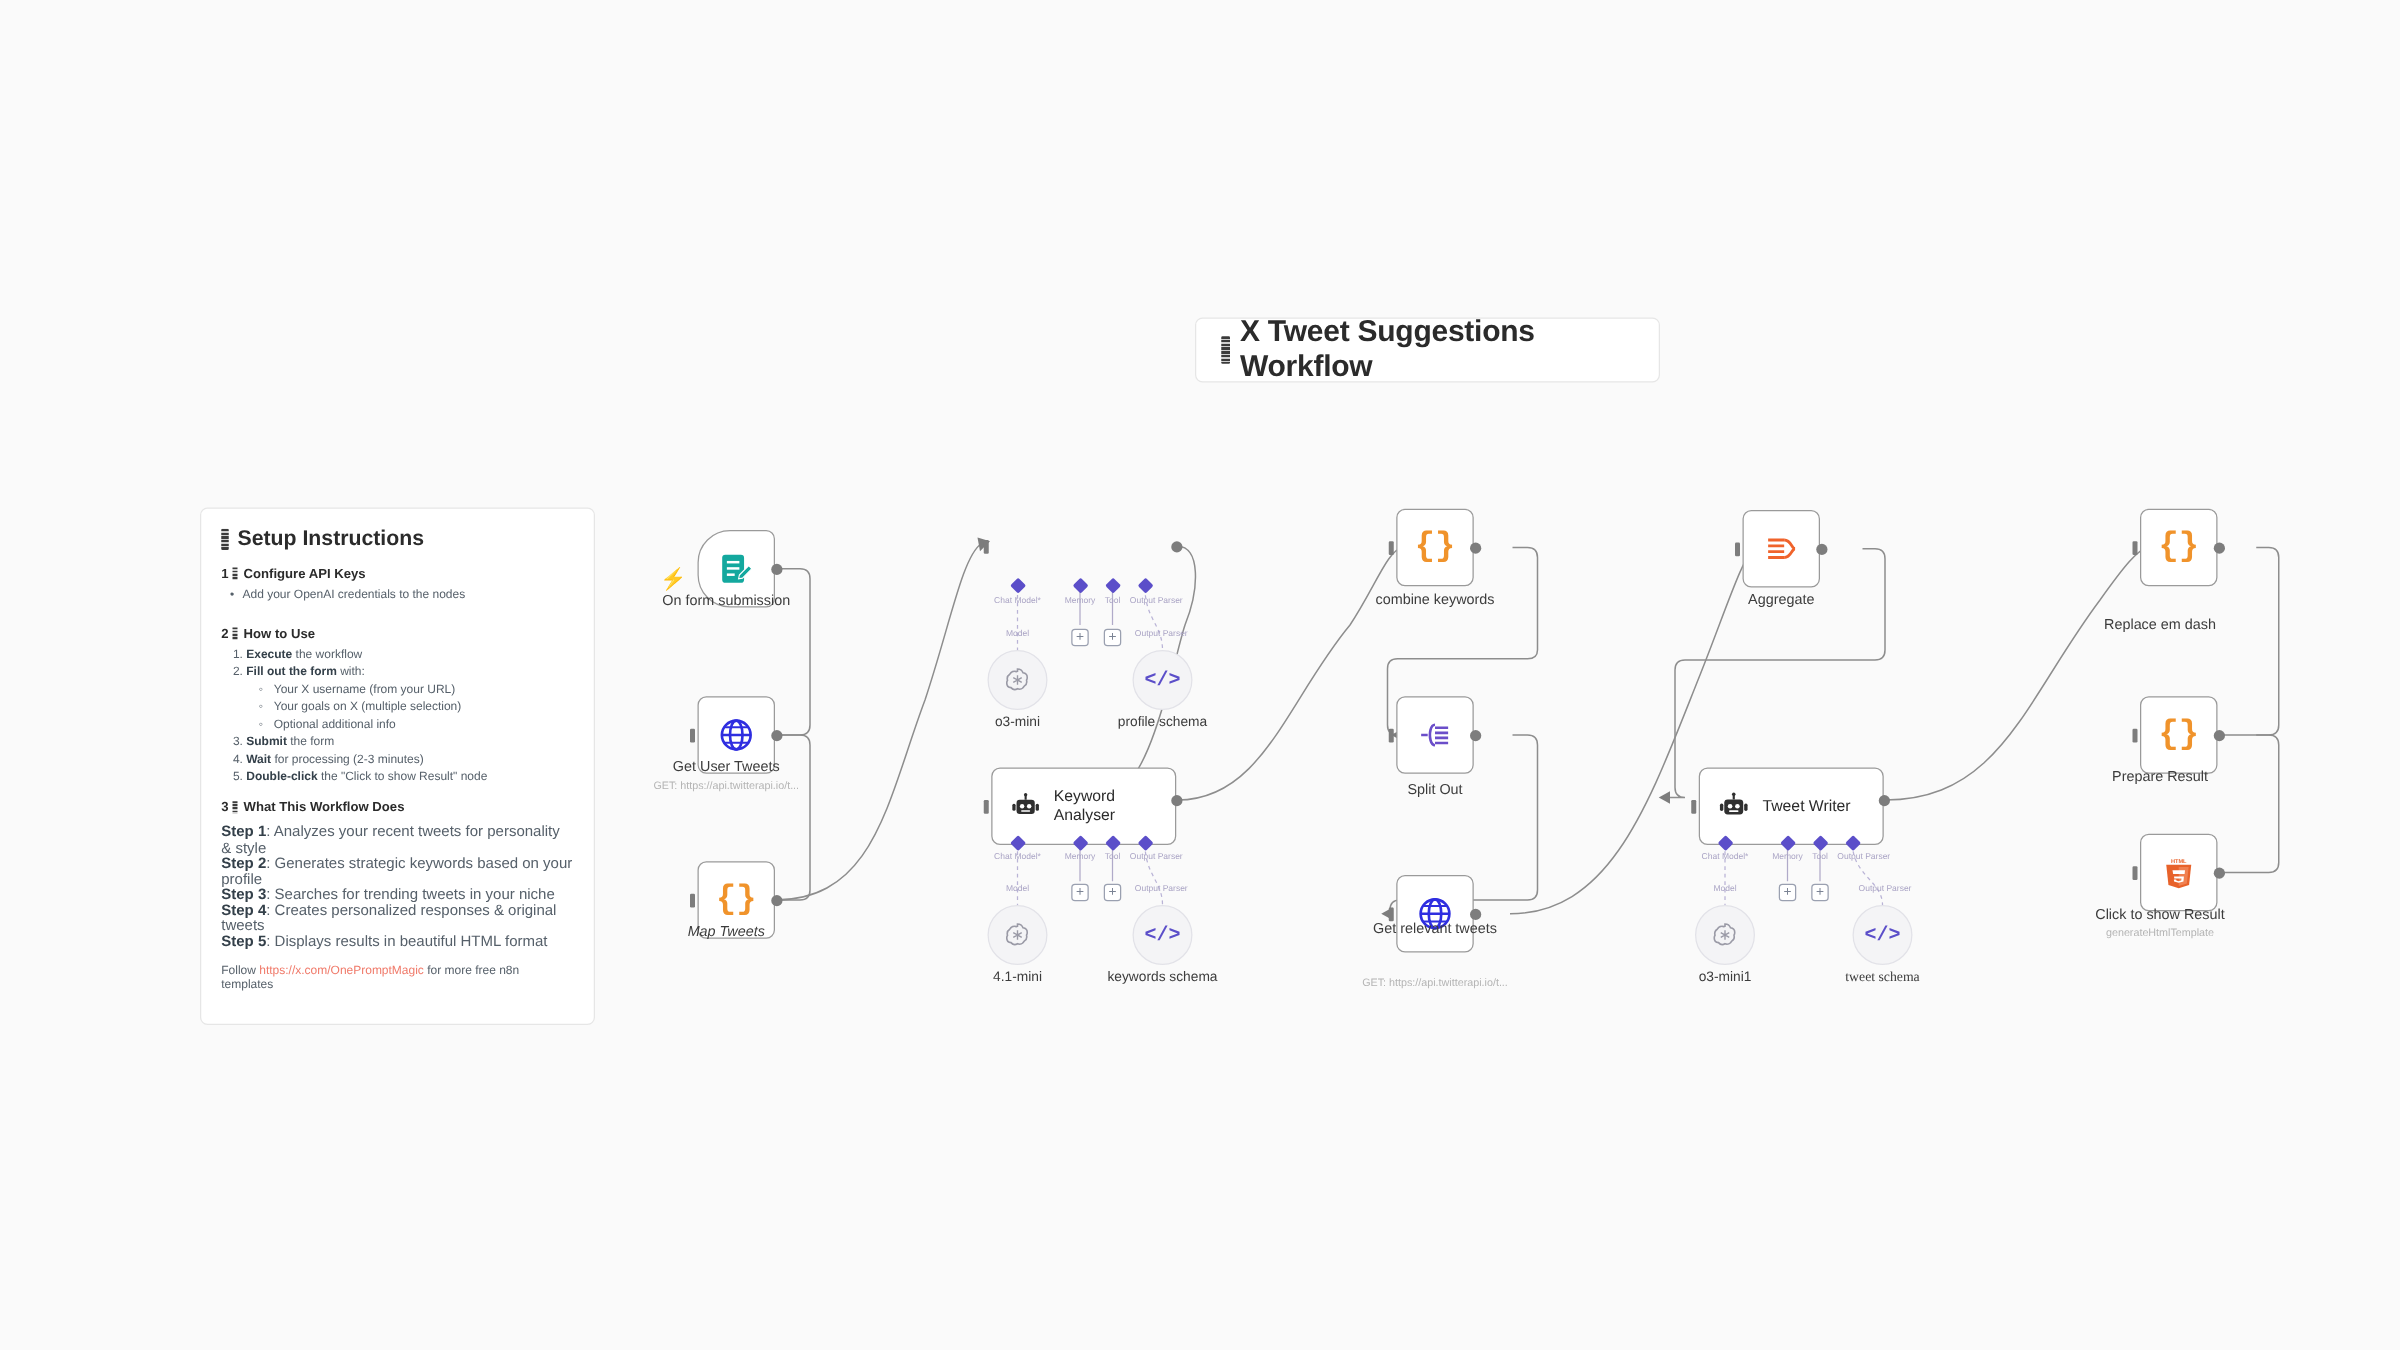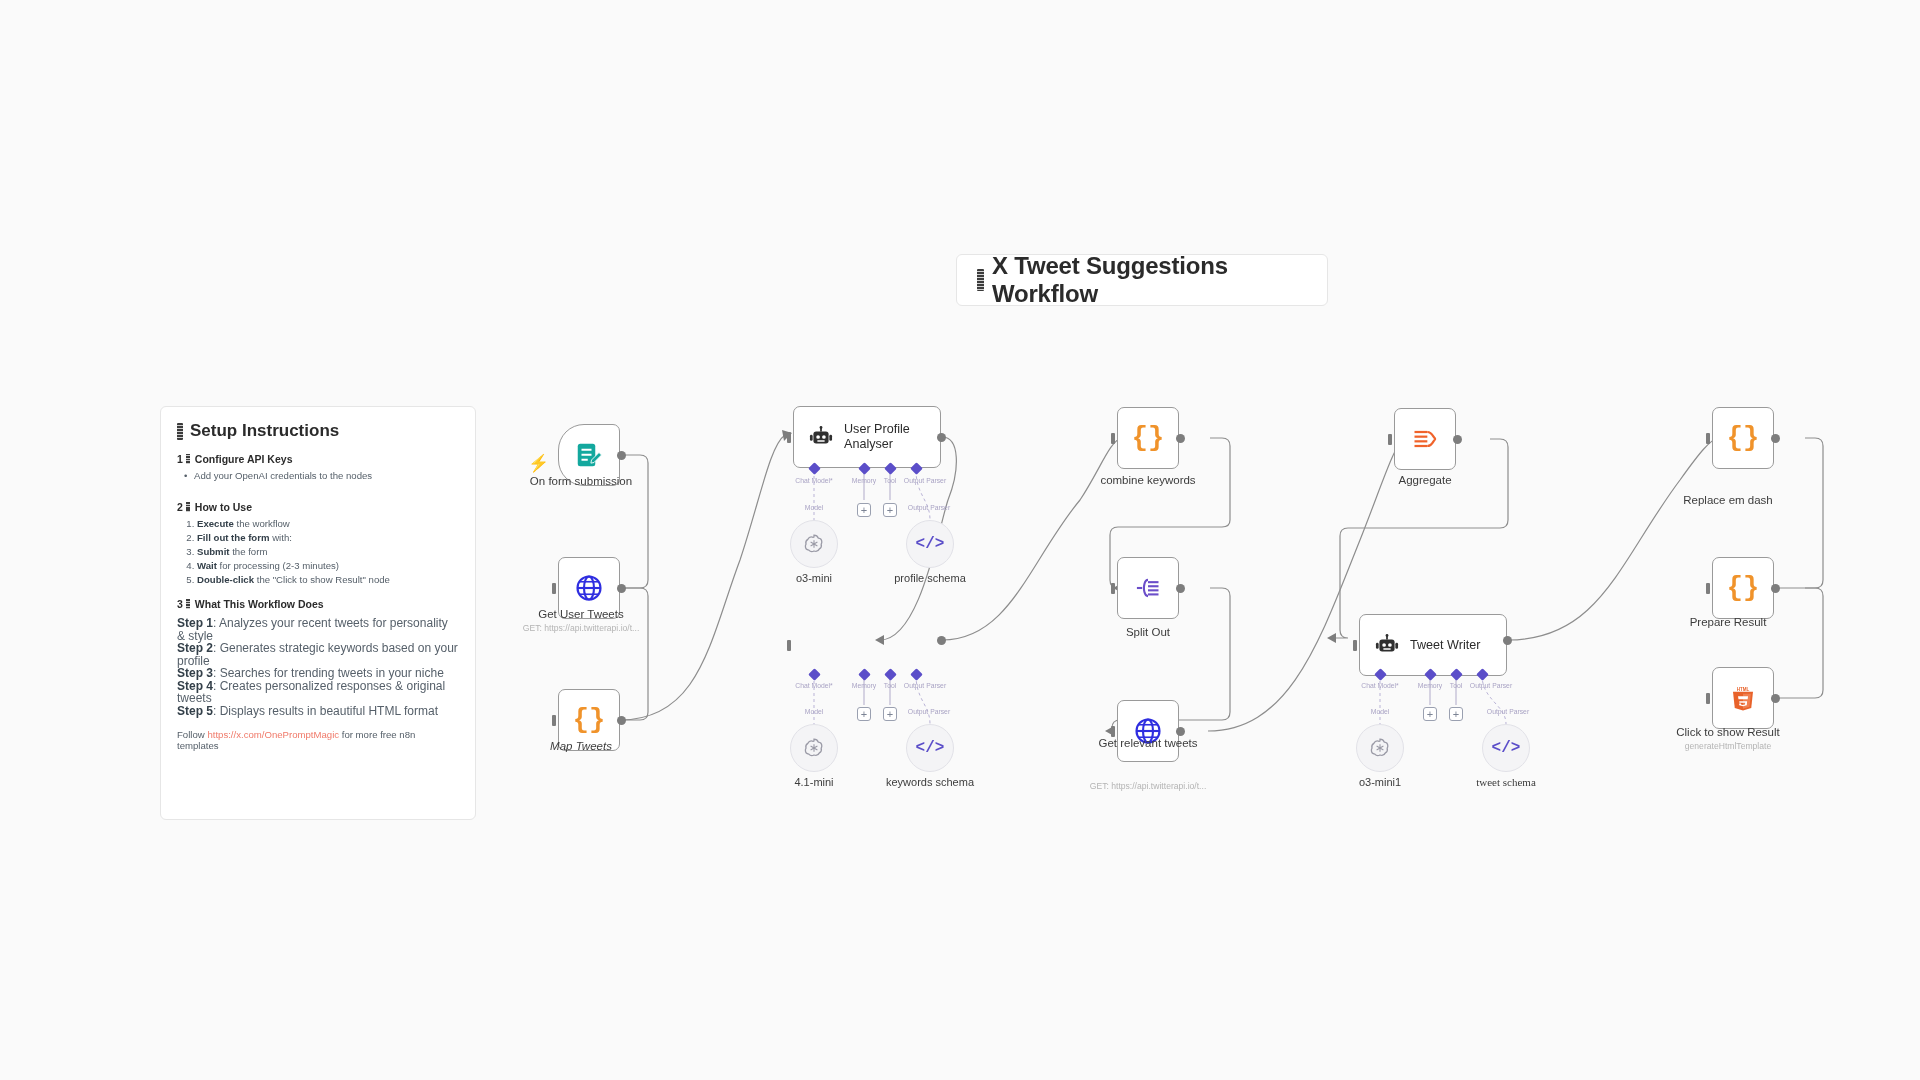--- a/index.html
+++ b/index.html
@@ -203,20 +203,25 @@
     <div class="gap"></div>
 
     <div class="sec-h">
       <span class="num">2</span>
         <span class="minibar"></span>
         <span>How to Use</span>
     </div>
     <ol class="ol">
       <li><b>Execute</b><span> the workflow</span></li>
       <li><b>Fill out the form</b><span> with:</span>
+        <ul class="ol2">
+          <li>Your X username (from your URL)</li>
+          <li>Your goals on X (multiple selection)</li>
+          <li>Optional additional info</li>
+        </ul>
       </li>
       <li><b>Submit</b><span> the form</span></li>
       <li><b>Wait</b><span> for processing (2-3 minutes)</span></li>
       <li><b>Double-click</b><span> the "Click to show Result" node</span></li>
     </ol>
 
     <div class="sec-h">
       <span class="num">3</span>
         <span class="minibar"></span>
         <span>What This Workflow Does</span>
@@ -259,33 +264,20 @@
   <div class="node-label" style="left:581px; top:608px;">Get User Tweets</div>
   <div class="node-sub" style="left:581px; top:623px;">GET: https://api.twitterapi.io/t...</div>
 
   <div class="node sq" style="left:558px; top:689px;">
     <span style="color:#f0932b; font-size:27px; font-weight:bold; font-family:'Liberation Mono',monospace;">{}</span>
   </div>
   <div class="dot-in" style="left:552px; top:715px;"></div>
   <div class="dot-out" style="left:617px; top:716px;"></div>
   <div class="node-label" style="left:581px; top:740px;font-style:italic;">Map Tweets</div>
 
-  <div class="node wide" style="left:793px; top:406px;">
-    <svg width="26" height="26" viewBox="0 0 24 24">
-      <rect x="5" y="7" width="14" height="11" rx="2.5" fill="#2f2f2f"></rect>
-      <circle cx="9.3" cy="12" r="1.7" fill="#fff"></circle>
-      <circle cx="14.7" cy="12" r="1.7" fill="#fff"></circle>
-      <rect x="8.5" y="15" width="7" height="1.3" rx="0.6" fill="#fff"></rect>
-      <rect x="11.2" y="3.5" width="1.6" height="3.5" fill="#2f2f2f"></rect>
-      <circle cx="12" cy="3.2" r="1.3" fill="#2f2f2f"></circle>
-      <rect x="1.8" y="10" width="2.5" height="5.5" rx="1.2" fill="#2f2f2f"></rect>
-      <rect x="19.7" y="10" width="2.5" height="5.5" rx="1.2" fill="#2f2f2f"></rect>
-    </svg>
-    <span class="node-title">User Profile<br>Analyser</span>
-  </div>
   <div class="dot-in" style="left:787px; top:432px;"></div>
   <div class="dot-out" style="left:937px; top:433px;"></div>
 
   <div class="diamond" style="left:810px; top:464px;"></div>
   <div class="diamond" style="left:860px; top:464px;"></div>
   <div class="diamond" style="left:886px; top:464px;"></div>
   <div class="diamond" style="left:912px; top:464px;"></div>
   <div class="port-lbl" style="left:814px; top:477px;">Chat Model*</div>
   <div class="port-lbl" style="left:864px; top:477px;">Memory</div>
   <div class="port-lbl" style="left:890px; top:477px;">Tool</div>
@@ -300,20 +292,33 @@
       <path d="M12 3.2c2 0 3.7 1.2 4.4 3 1.9.2 3.4 1.8 3.4 3.8 0 .8-.2 1.5-.6 2.1.5 1.8-.2 3.8-1.8 4.8-1 2-3.4 2.9-5.4 2.1-1.7 1-3.9.6-5.2-.9-1.9-.2-3.4-1.8-3.4-3.8 0-.8.2-1.5.6-2.1-.5-1.8.2-3.8 1.8-4.8C6.8 5.4 9.2 4.5 11.2 5.3c.2-.1.5-.2.8-.3z" fill="none" stroke="#9a9aa6" stroke-width="1.3"></path>
       <path d="M12 8.2v7.6M8.6 10.1l6.8 3.8M15.4 10.1l-6.8 3.8" stroke="#9a9aa6" stroke-width="1.1" fill="none"></path>
     </svg>
   </div>
   <div class="node-label" style="left:814px; top:572px; font-size:11px;">o3-mini</div>
   <div class="circ" style="left:906px; top:520px;">
     <span style="color:#5b4ec9; font-size:16px; font-weight:bold; font-family:'Liberation Mono',monospace;">&lt;/&gt;</span>
   </div>
   <div class="node-label" style="left:930px; top:572px; font-size:11px;">profile schema</div>
 
+  <div class="node wide" style="left:793px; top:614px;">
+    <svg width="26" height="26" viewBox="0 0 24 24">
+      <rect x="5" y="7" width="14" height="11" rx="2.5" fill="#2f2f2f"></rect>
+      <circle cx="9.3" cy="12" r="1.7" fill="#fff"></circle>
+      <circle cx="14.7" cy="12" r="1.7" fill="#fff"></circle>
+      <rect x="8.5" y="15" width="7" height="1.3" rx="0.6" fill="#fff"></rect>
+      <rect x="11.2" y="3.5" width="1.6" height="3.5" fill="#2f2f2f"></rect>
+      <circle cx="12" cy="3.2" r="1.3" fill="#2f2f2f"></circle>
+      <rect x="1.8" y="10" width="2.5" height="5.5" rx="1.2" fill="#2f2f2f"></rect>
+      <rect x="19.7" y="10" width="2.5" height="5.5" rx="1.2" fill="#2f2f2f"></rect>
+    </svg>
+    <span class="node-title">Keyword Analyser</span>
+  </div>
   <div class="dot-in" style="left:787px; top:640px;"></div>
   <div class="dot-out" style="left:937px; top:636px;"></div>
   <div class="diamond" style="left:810px; top:670px;"></div>
   <div class="diamond" style="left:860px; top:670px;"></div>
   <div class="diamond" style="left:886px; top:670px;"></div>
   <div class="diamond" style="left:912px; top:670px;"></div>
   <div class="port-lbl" style="left:814px; top:682px;">Chat Model*</div>
   <div class="port-lbl" style="left:864px; top:682px;">Memory</div>
   <div class="port-lbl" style="left:890px; top:682px;">Tool</div>
   <div class="port-lbl" style="left:925px; top:682px;">Output Parser</div>

